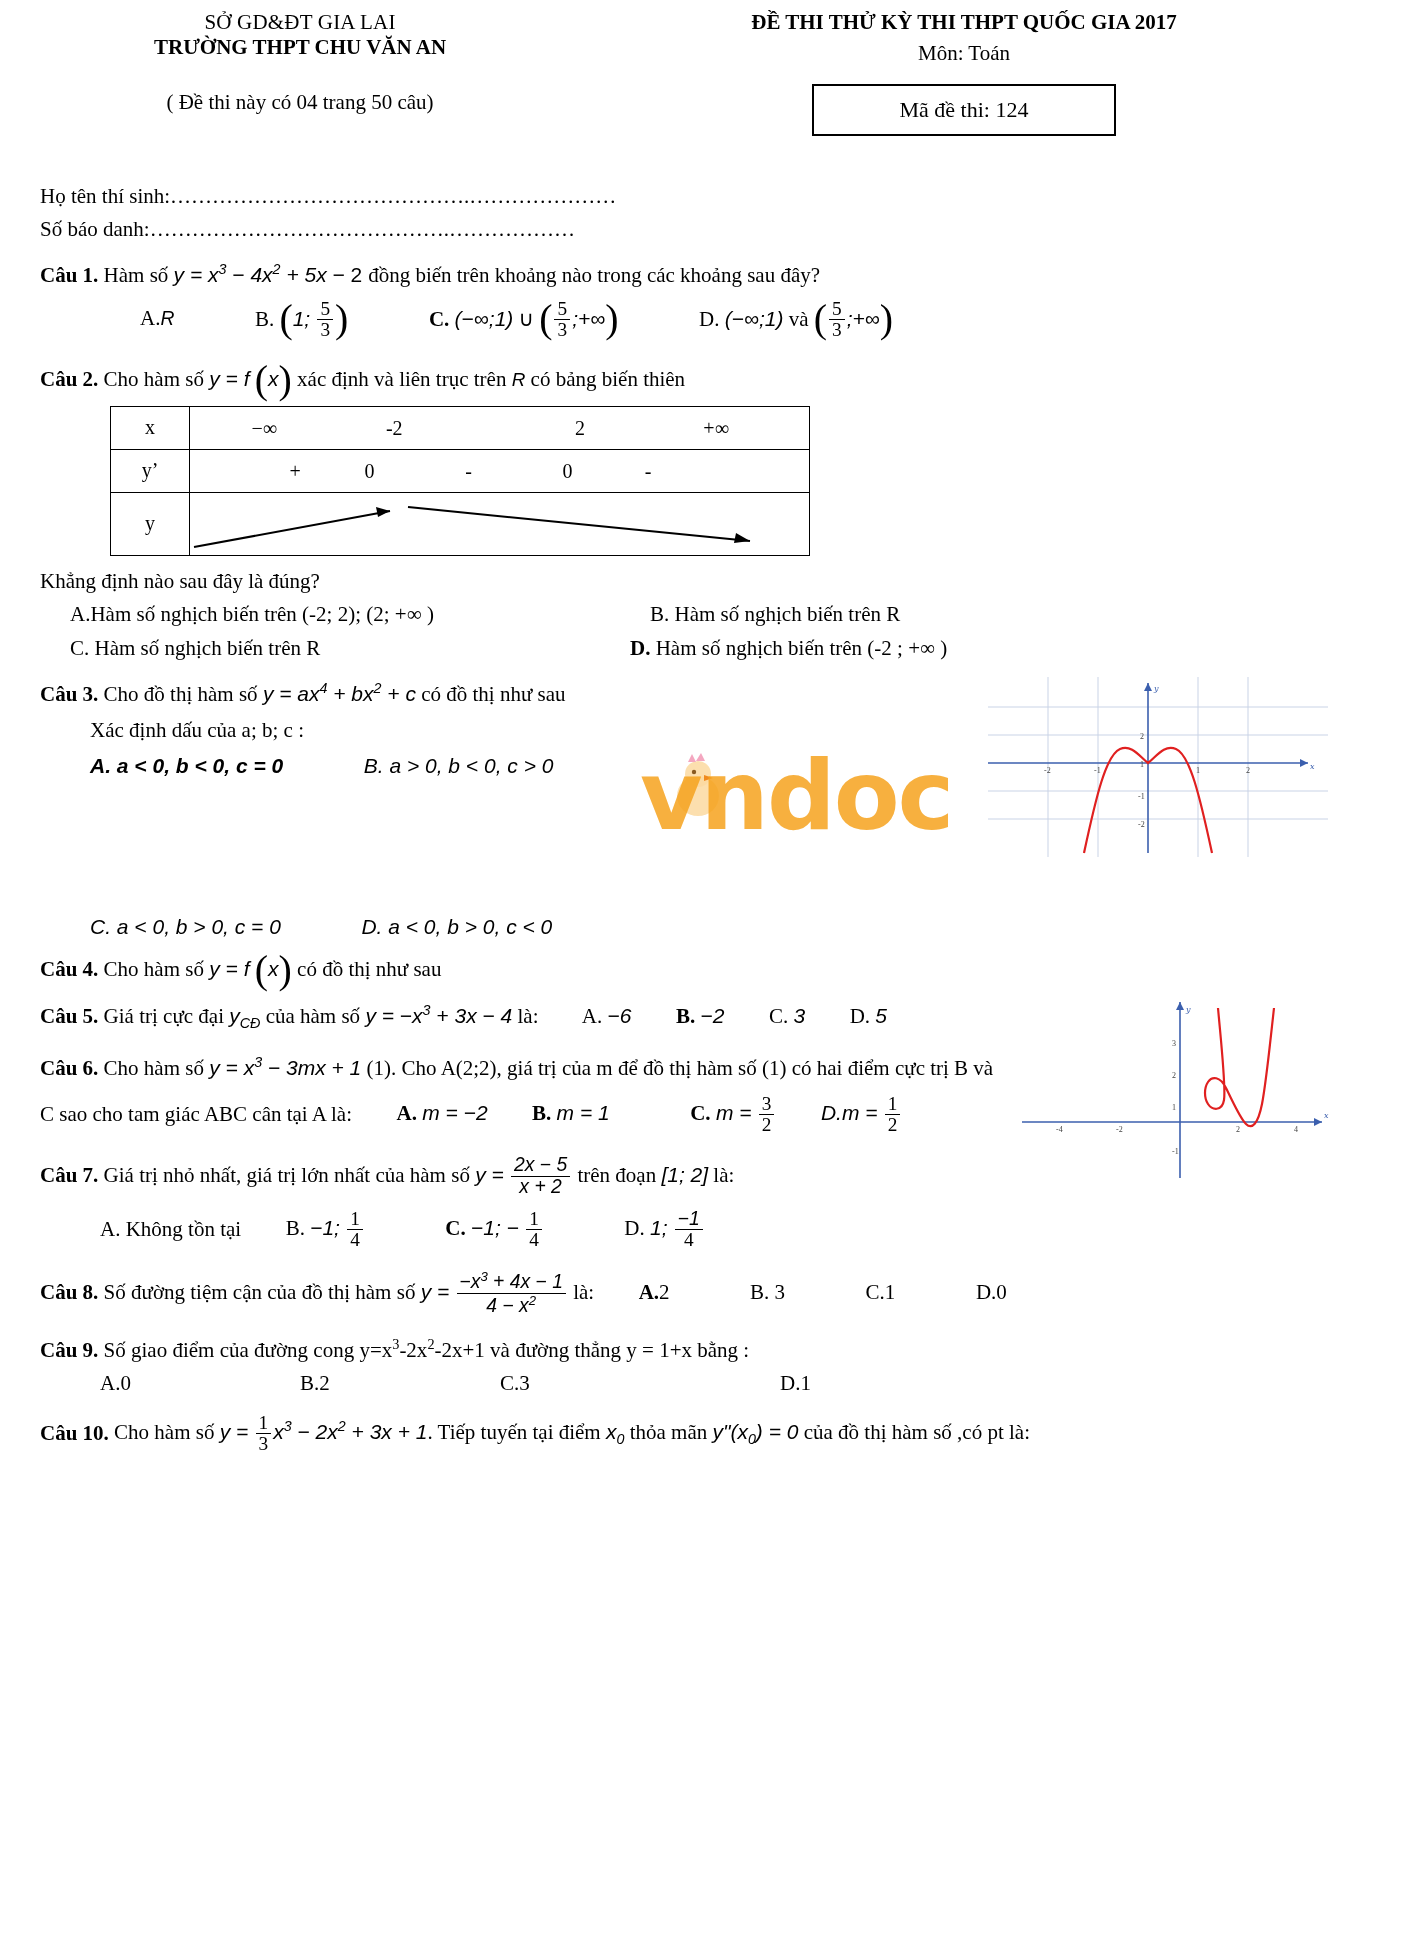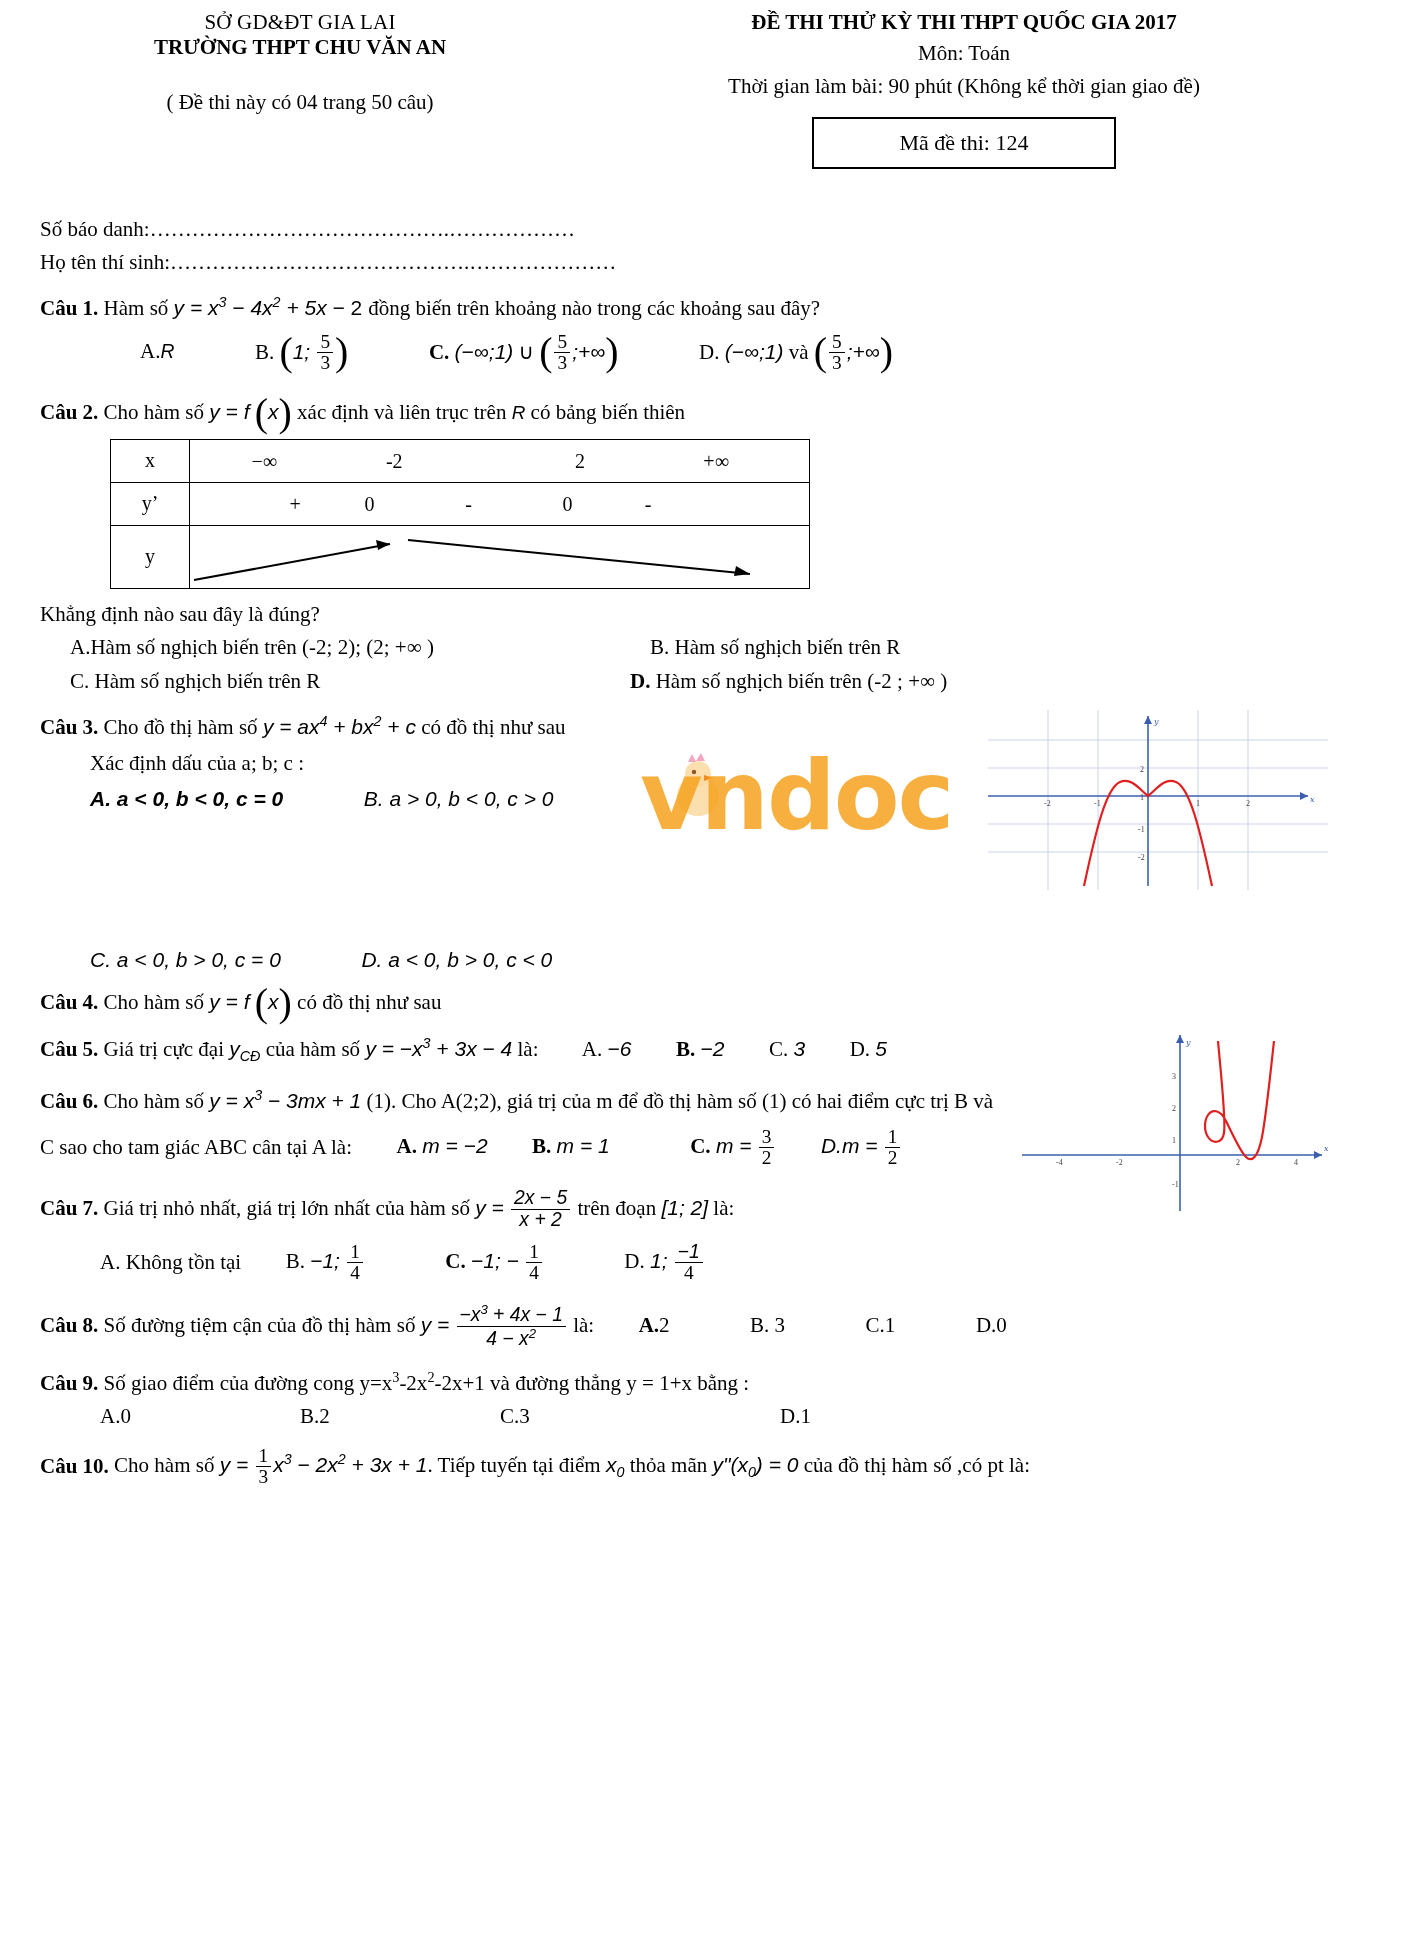--- a/index.html
+++ b/index.html
@@ -189,28 +189,27 @@
 
   <div class="header">
     <div class="header-left">
       <div class="school-dept">SỞ GD&amp;ĐT GIA LAI</div>
       <div class="school-name">TRƯỜNG THPT CHU VĂN AN</div>
       <div class="pages-note">( Đề thi này có 04 trang  50 câu)</div>
     </div>
     <div class="header-right">
       <div class="exam-title">ĐỀ THI THỬ  KỲ THI THPT  QUỐC GIA 2017</div>
       <div class="exam-sub">Môn: Toán</div>
-      <div class="exam-time">Thời gian làm bài: 90 phút (Không kể thời gian giao đề)</div>
       <div class="code-box">Mã đề thi: 124</div>
     </div>
   </div>
 
   <div class="student-info">
+    <div>Họ tên thí sinh:…………………………………….…………………</div>
     <div>Số báo danh:…………………………………….………………</div>
-    <div>Họ tên thí sinh:…………………………………….…………………</div>
   </div>
 
   <div class="q">
     <span class="qlabel">Câu 1.</span>
     <span>Hàm số</span>
     <span class="math">
       y = x<sup>3</sup> − 4x<sup>2</sup> + 5x − <span class="up">2</span>
     </span>
     <span>đồng biến trên khoảng nào trong các khoảng sau đây?</span>
   </div>

